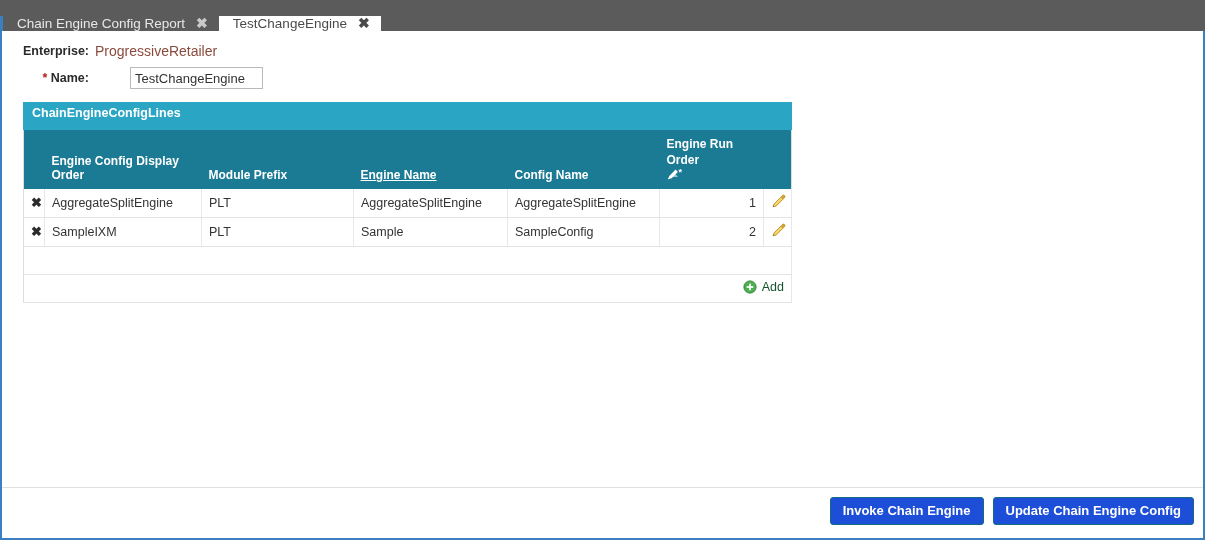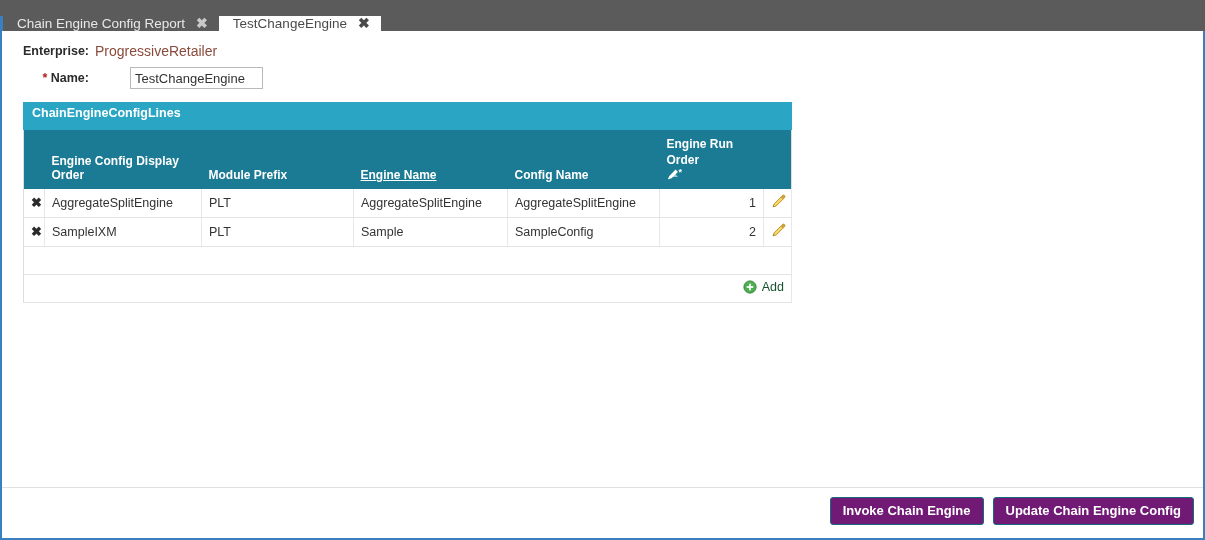--- a/index.html
+++ b/index.html
@@ -244,21 +244,21 @@
     background: #e0e0e0;
   }
   .footer-buttons {
     position: absolute;
     right: 9px;
     top: 466px;
     display: flex;
     gap: 9px;
   }
   .btn {
-    background: #701a75;
+    background: #1d4ed8;
     color: #ffffff;
     border: 1px solid #166a80;
     border-radius: 3px;
     font-family: "Liberation Sans", sans-serif;
     font-size: 13px;
     font-weight: bold;
     padding: 0 12px;
     height: 28px;
     line-height: 26px;
     cursor: pointer;

